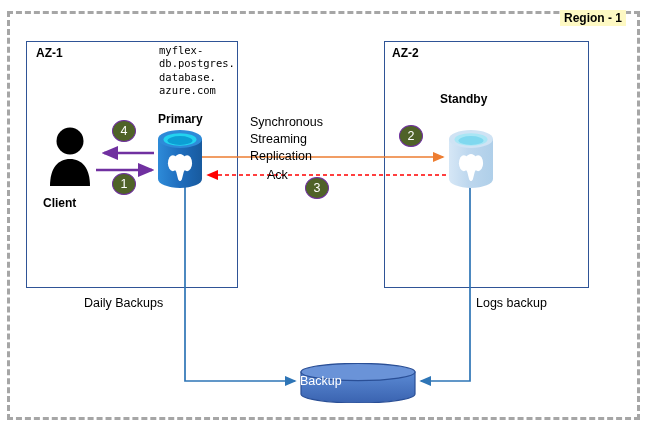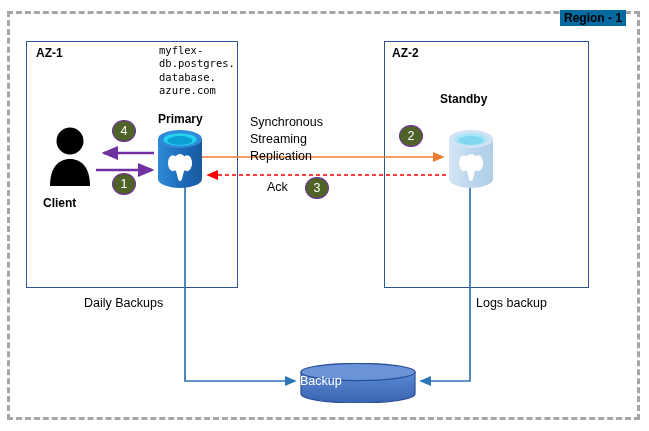--- a/index.html
+++ b/index.html
@@ -14,21 +14,21 @@
 
   
   .region-frame{
     position:absolute;left:7px;top:11px;width:633px;height:409px;
     border:3px dashed #a6a6a6;
     box-sizing:border-box;
   }
   .region-label{
     position:absolute;left:560px;top:10px;
     font-size:12px;font-weight:bold;color:#000;
-    background:#0369a1;padding:1px 4px;
+    background:#fef9c3;padding:1px 4px;
     white-space:nowrap;
   }
 
   
   .az-box{
     position:absolute;
     border:1.4px solid #2F5496;
     background:#ffffff;
     box-sizing:border-box;
   }
@@ -88,21 +88,21 @@
   #badge-1{left:112px;top:173px;}
   #badge-2{left:399px;top:125px;}
   #badge-3{left:305px;top:177px;}
 
   
   .lbl{position:absolute;font-size:12.5px;color:#000;white-space:nowrap;}
   #repl-label{
     left:250px;top:114px;width:120px;
     text-align:left;line-height:17px;white-space:pre-line;
   }
-  #ack-label{left:267px;top:180px;}
+  #ack-label{left:267px;top:168px;}
   #daily-label{left:84px;top:296px;}
   #logs-label{left:476px;top:296px;}
 
   svg.overlay{position:absolute;left:0;top:0;width:649px;height:431px;pointer-events:none;}
 </style>
 </head>
 <body>
 
 <div id="stage">
 

